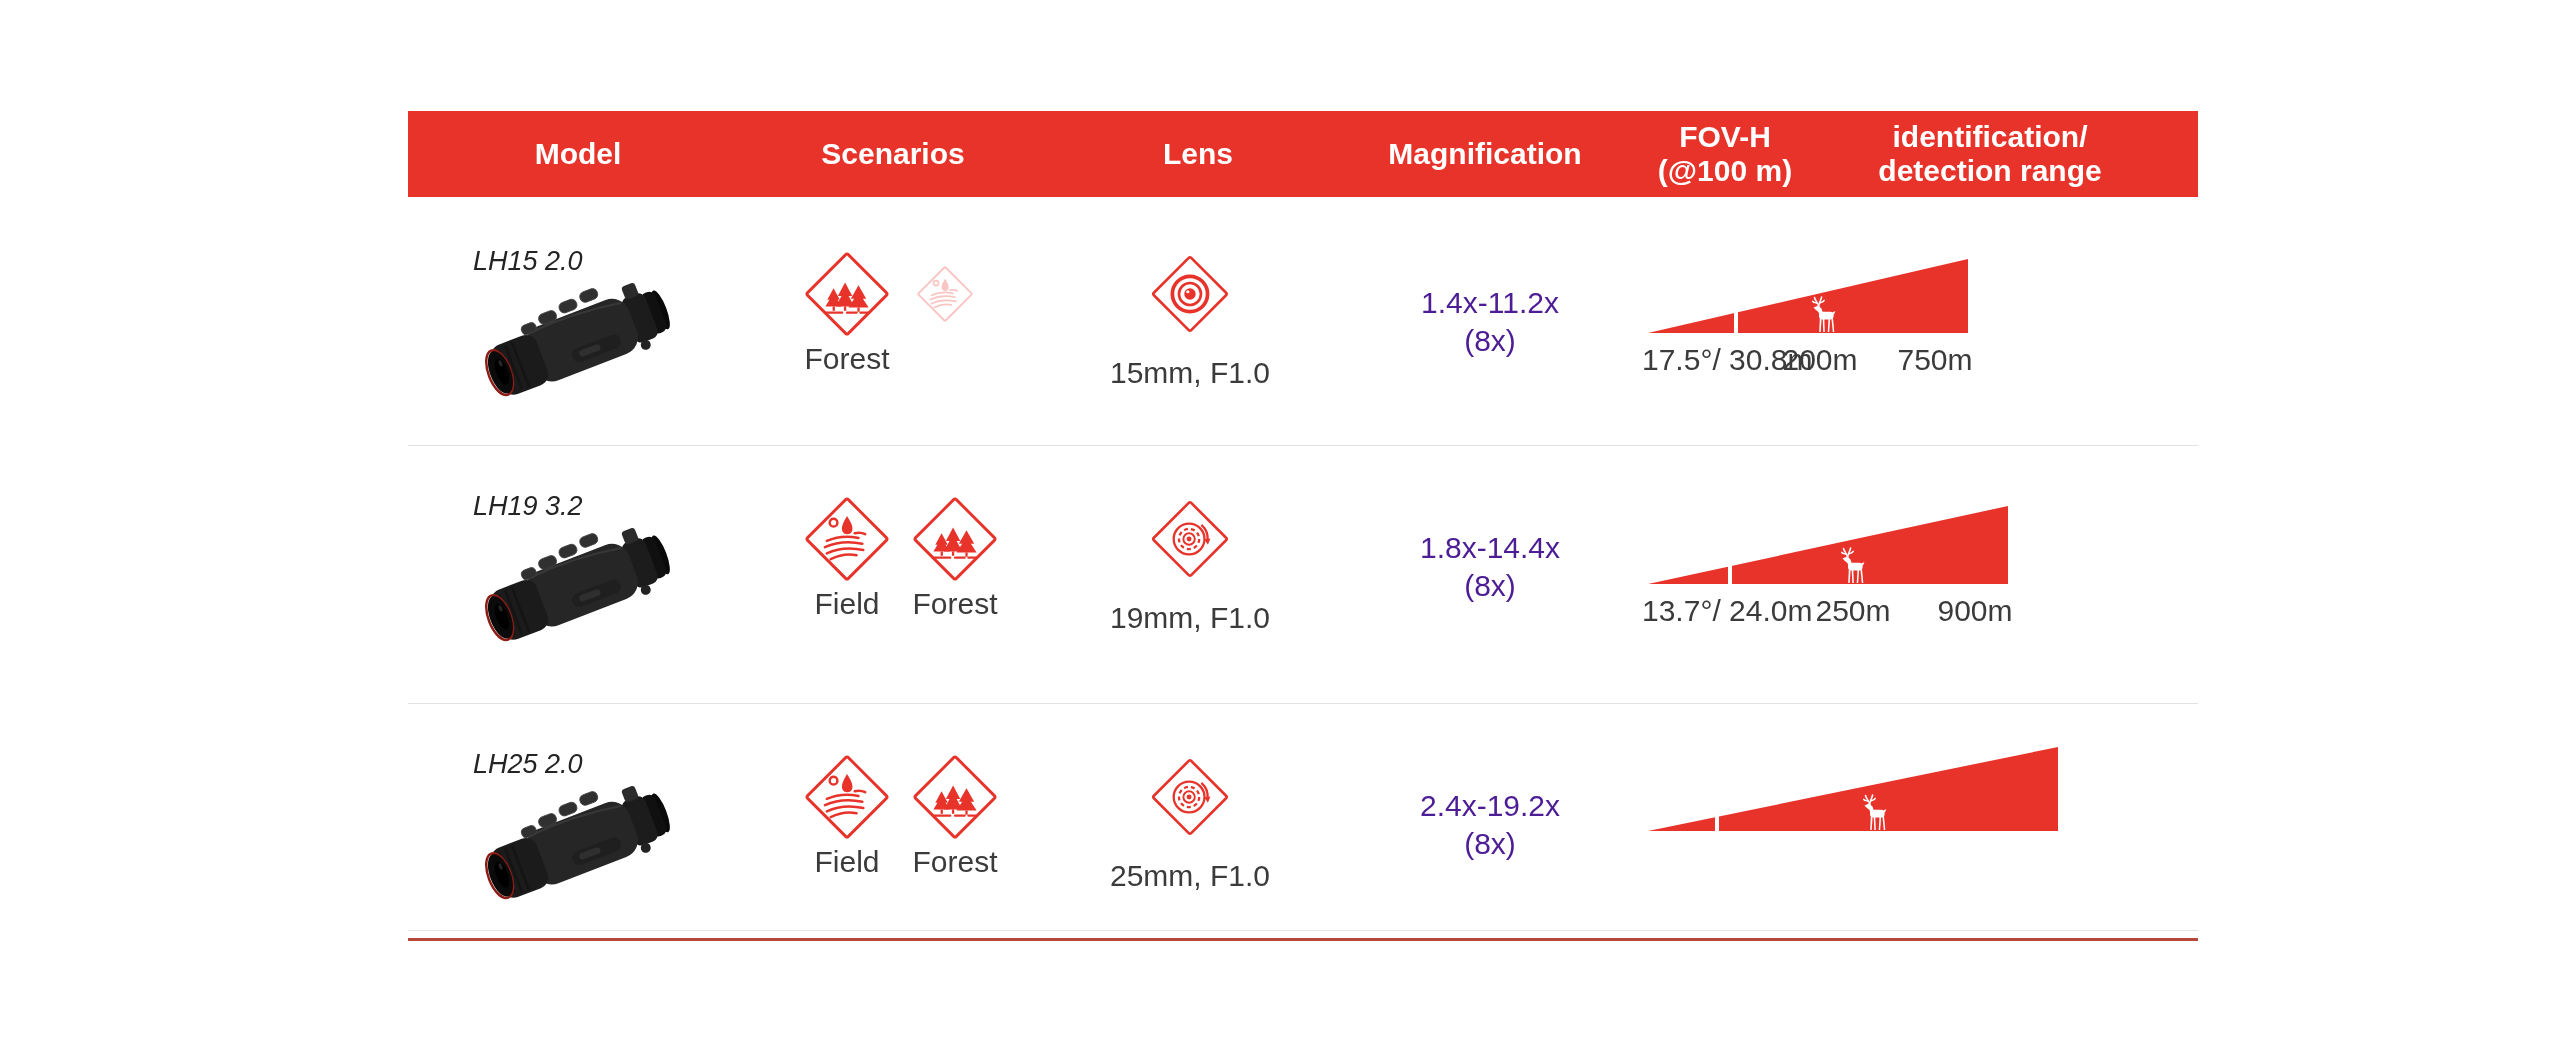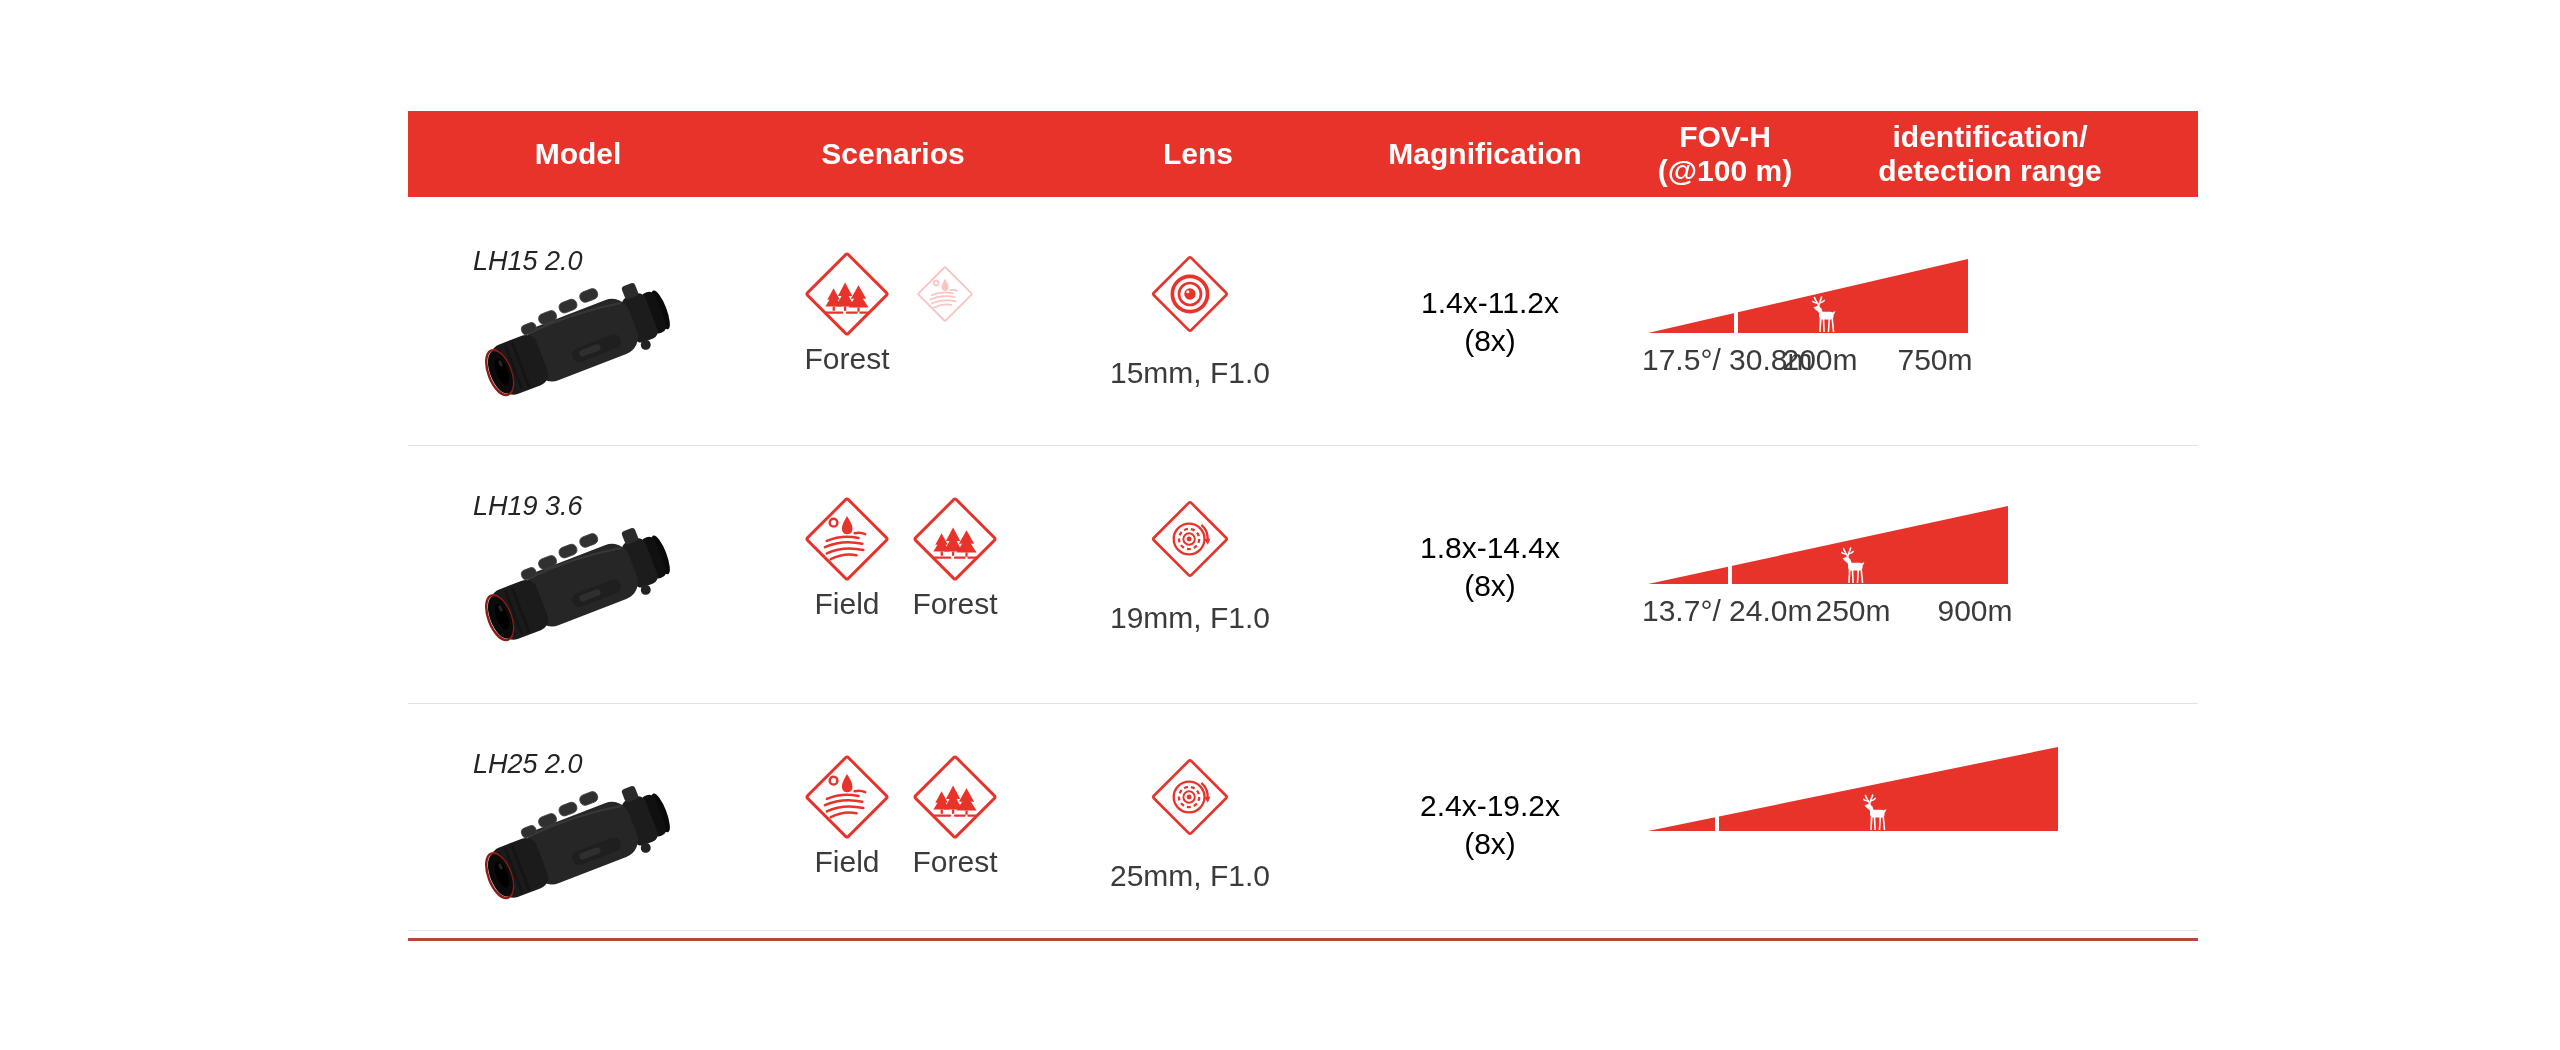--- a/index.html
+++ b/index.html
@@ -28,21 +28,21 @@
   .scn1{left:439px;top:46px;}
   .scn2{left:547px;top:46px;}
   .scn2-faded{left:537px;top:62px;opacity:.28;}
   .lens-cell{left:782px;top:50px;justify-content:space-between;}
   .icon-96{width:96px;height:96px;}
   .icon-64{width:64px;height:64px;}
   .icon-88{width:88px;height:88px;}
   .scn-label{margin-top:0;font-size:30px;color:#3b3b3b;white-space:nowrap;}
   .lens-label{margin-top:18px;font-size:30px;color:#3b3b3b;white-space:nowrap;}
 
-  .mag-cell{left:1082px;top:84px;text-align:center;font-size:30px;line-height:38px;color:#000000;white-space:nowrap;}
+  .mag-cell{left:1082px;top:84px;text-align:center;font-size:30px;line-height:38px;color:#4c1d95;white-space:nowrap;}
 
   .fov-block{position:absolute;left:1240px;}
   .fov-r1{top:57px;}
   .fov-r2{top:57px;}
   .fov-r3{top:42px;}
   .fov-labels{position:relative;height:40px;margin-top:6px;font-size:30px;color:#3b3b3b;}
   .fov-labels span{position:absolute;top:2px;white-space:nowrap;}
   .fl-angle{left:-6px;}
   .fl-center{transform:translateX(-50%);}
 
@@ -216,21 +216,21 @@
         </svg>
         <div class="fov-labels">
           <span class="fl-angle">17.5°/ 30.8m</span>
           <span class="fl-center" style="left:172px">200m</span>
           <span class="fl-center" style="left:287px">750m</span>
         </div>
       </div>
     </div>
 
     <div class="trow row2">
-      <div class="model-label">LH19 3.6</div>
+      <div class="model-label">LH19 3.2</div>
       <svg class="device">
           <use href="#sym-device"></use>
         </svg>
 
       <div class="cell-center scn1">
         <svg class="icon-96">
             <use href="#sym-field"></use>
           </svg>
         <div class="scn-label">Field</div>
       </div>

